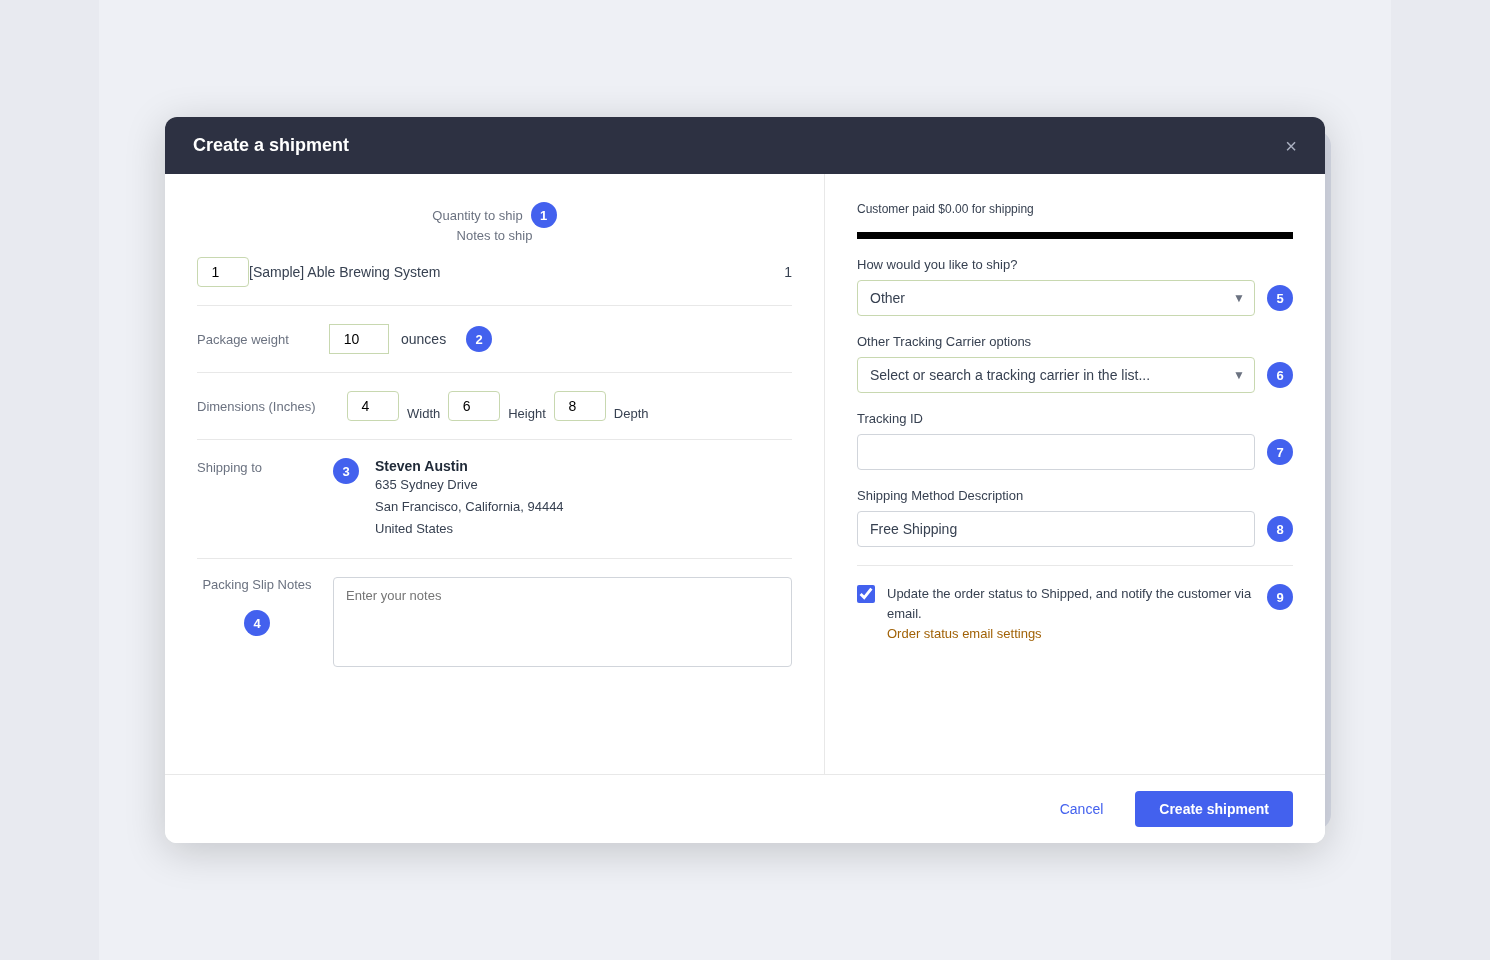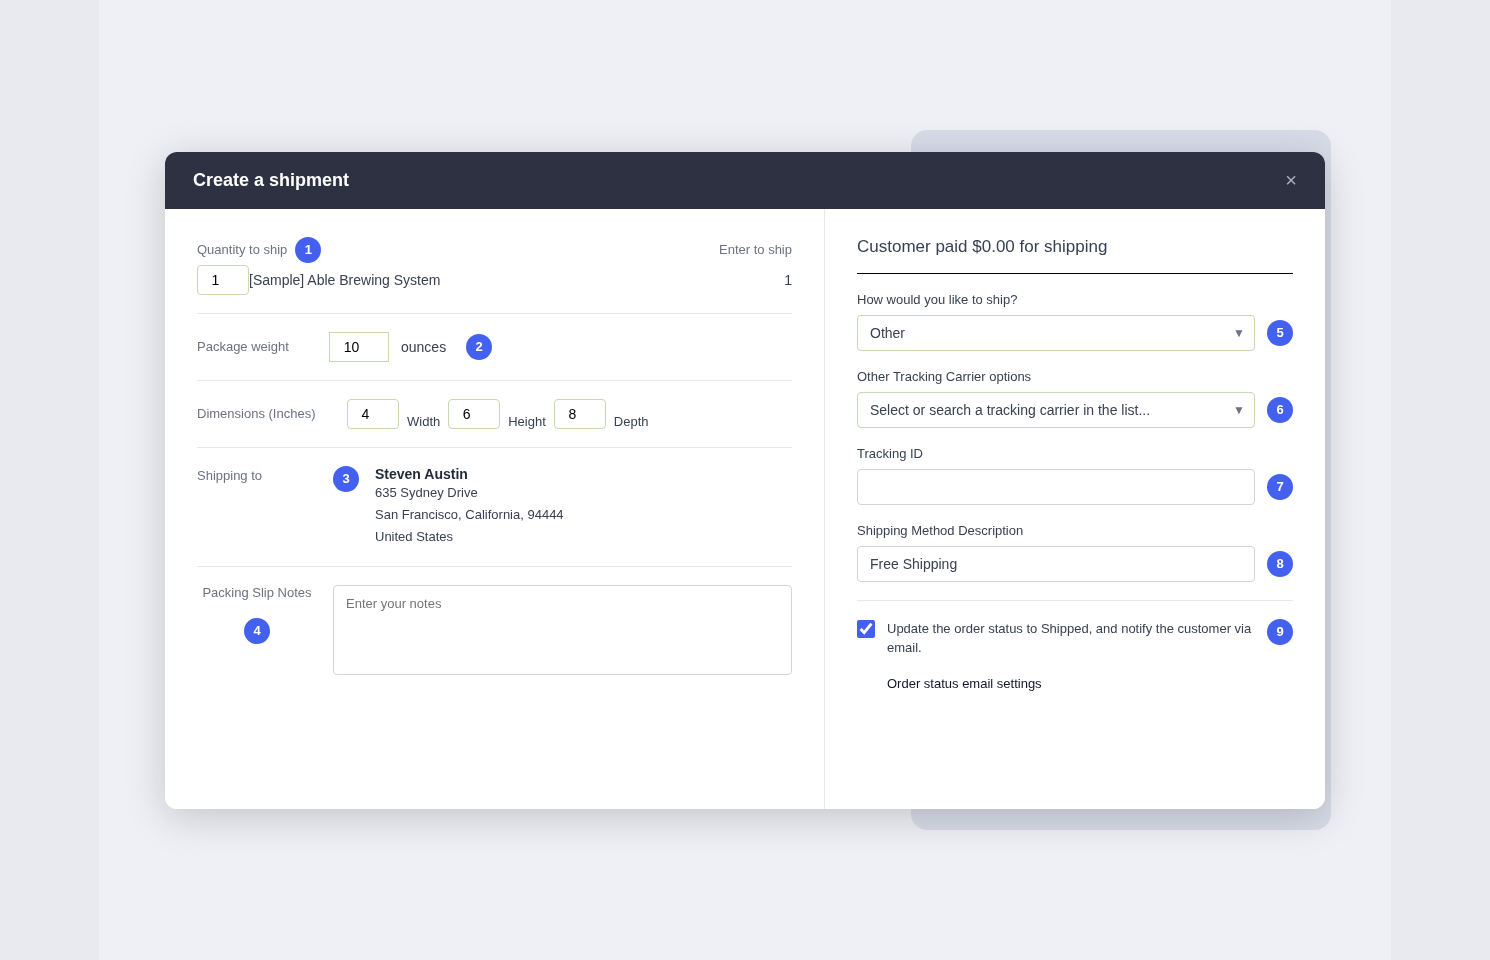--- a/index.html
+++ b/index.html
@@ -75,21 +75,22 @@
       flex: 1;
       padding: 28px 32px;
       background: #fff;
     }
 
     
     .section-header {
       display: flex;
       align-items: center;
       justify-content: space-between;
-      margin-bottom: 2px;
+      margin-bottom: 14px;
+      flex-direction: column;
     }
     .section-label {
       color: #6b7280;
       font-size: 13px;
       display: flex;
       align-items: center;
       gap: 8px;
     }
     .section-right-label {
       color: #6b7280;
@@ -237,24 +238,24 @@
       color: #9ca3af;
       resize: none;
       height: 90px;
       outline: none;
       font-family: inherit;
     }
 
     
     .shipping-paid {
       color: #374151;
-      font-size: 17px;
+      font-size: 12px;
       margin-bottom: 18px;
       padding-bottom: 16px;
-      border-bottom: 1px solid #000000;
+      border-bottom: 7px solid #000000;
     }
     .field-label {
       color: #374151;
       font-size: 13px;
       font-weight: 500;
       margin-bottom: 8px;
     }
     .field-group {
       display: flex;
       align-items: center;
@@ -326,26 +327,26 @@
       height: 18px;
       accent-color: #4361ee;
       cursor: pointer;
     }
     .checkbox-text {
       color: #374151;
       font-size: 13px;
       line-height: 1.5;
     }
     .email-settings-link {
-      color: #0f172a;
+      color: #a16207;
       font-size: 13px;
       text-decoration: none;
       cursor: pointer;
       display: block;
-      margin-top: 18px;
+      margin-top: 3px;
     }
     .modal-footer {
       display: flex;
       align-items: center;
       justify-content: flex-end;
       gap: 16px;
       padding: 16px 32px;
       border-top: 1px solid #e8e8e8;
       background: #fff;
     }
@@ -385,21 +386,21 @@
 
     <div class="modal-body">
 
       <div class="left-panel">
 
         <div class="section-header">
           <div class="section-label">
             <span>Quantity to ship</span>
             <span class="badge">1</span>
           </div>
-          <span class="section-right-label">Enter to ship</span>
+          <span class="section-right-label">Notes to ship</span>
         </div>
         <div class="quantity-row">
           <input class="qty-input" type="number" value="1" style="">
           <span class="product-name">[Sample] Able Brewing System</span>
           <span class="left-to-ship-val">1</span>
         </div>
 
         <hr class="divider">
 
         <div class="weight-row">
@@ -497,14 +498,18 @@
           <div>
             <label for="notify-cb" class="checkbox-text">Update the order status to Shipped, and notify the customer via email.</label>
             <a class="email-settings-link" href="#">Order status email settings</a>
           </div>
           <span class="badge">9</span>
         </div>
 
       </div>
     </div>
 
+    <div class="modal-footer">
+      <button class="btn-cancel">Cancel</button>
+      <button class="btn-primary">Create shipment</button>
+    </div>
   </div>
 </div>
 
 </body></html>

